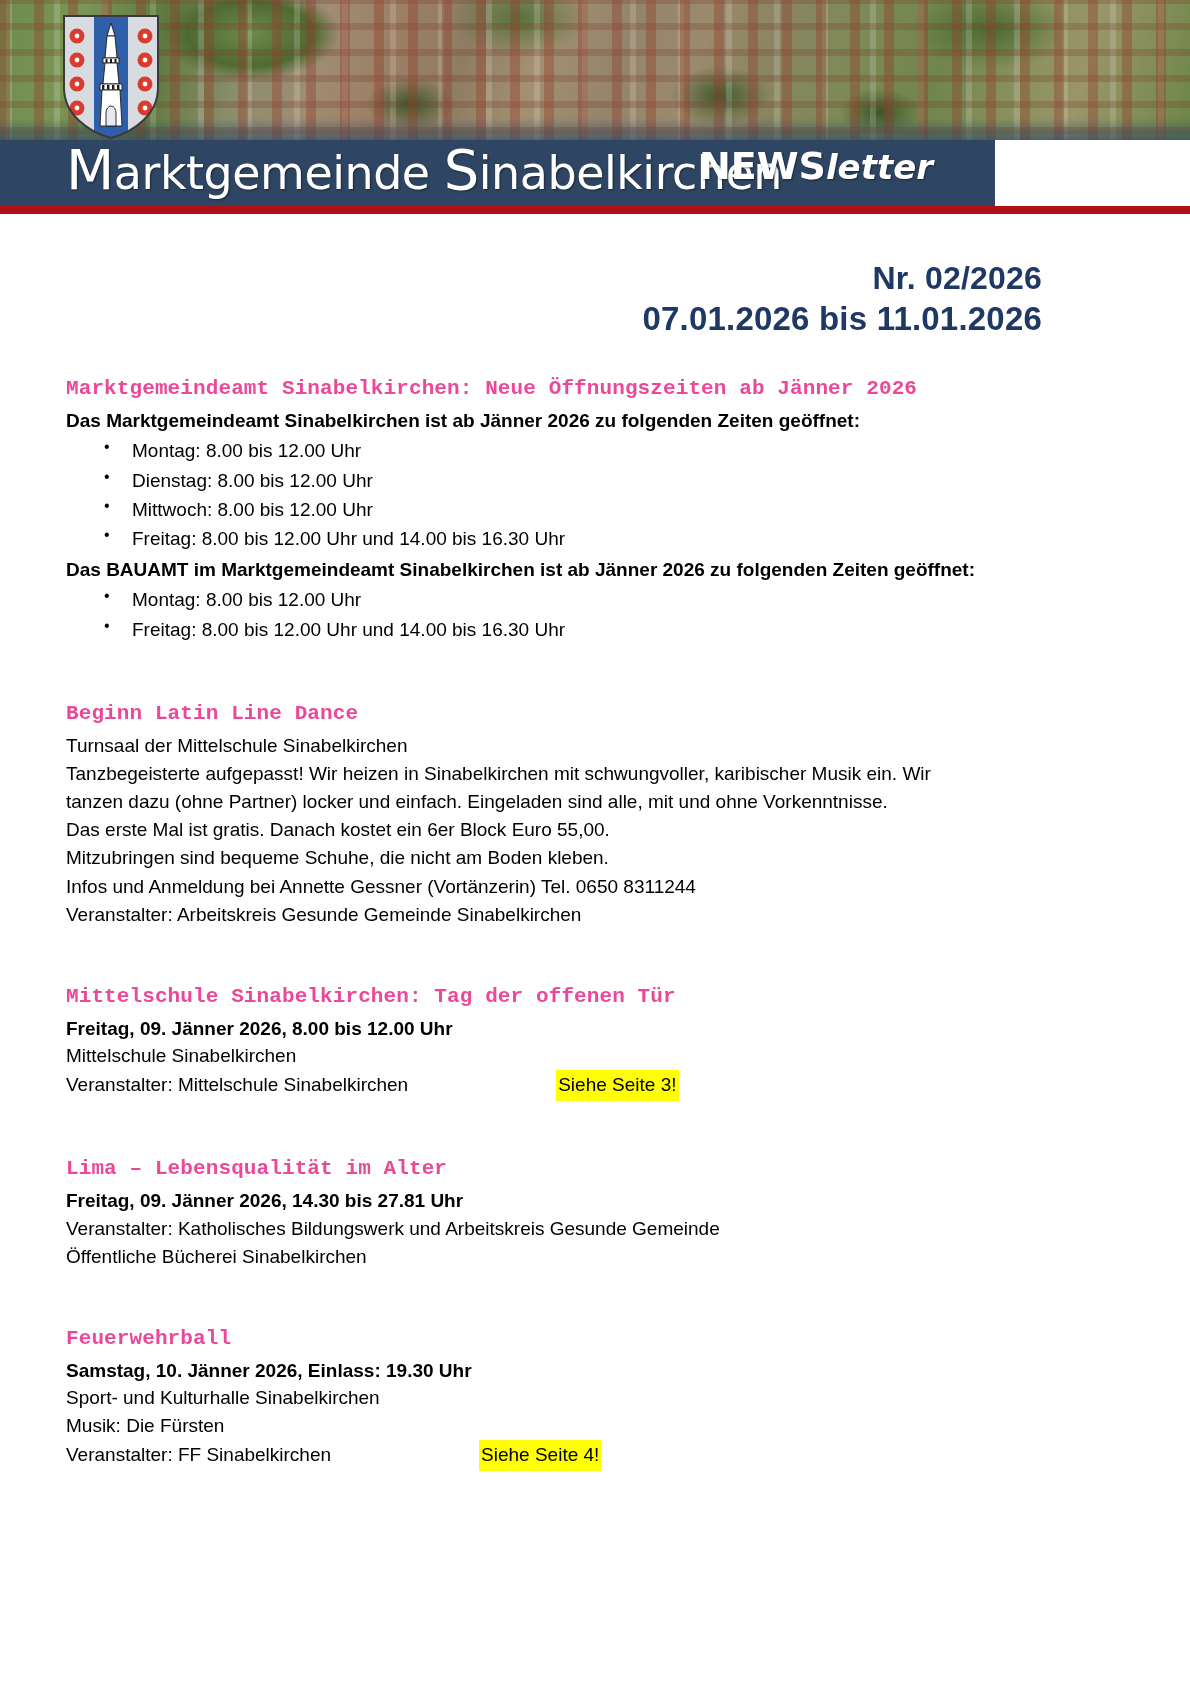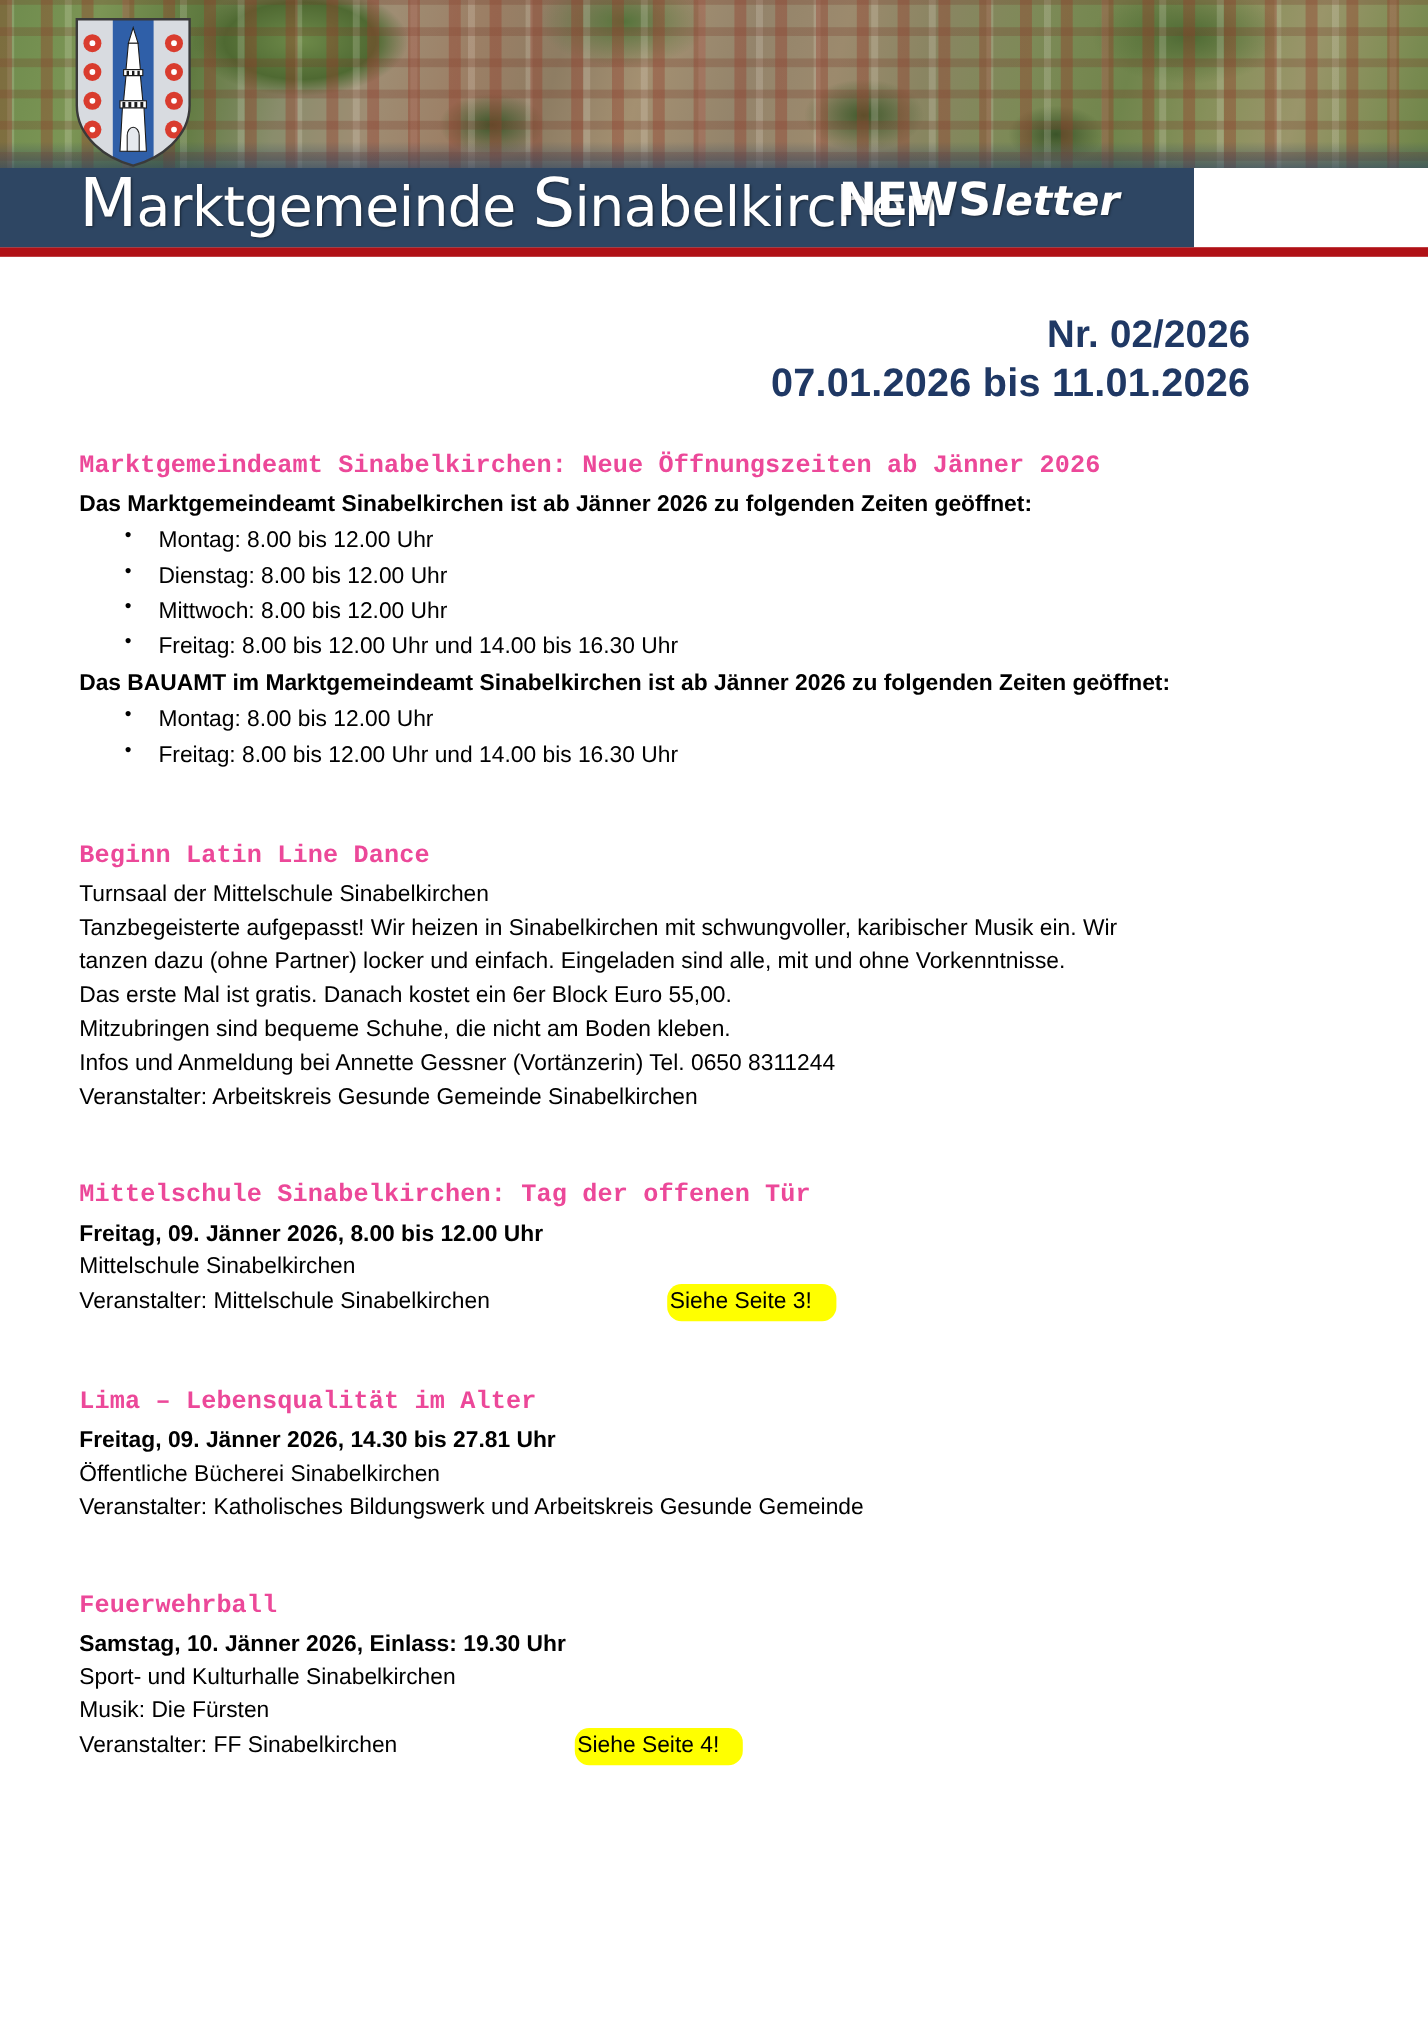--- a/index.html
+++ b/index.html
@@ -196,23 +196,22 @@
   }
   .row-with-note .note-spacer {
     width: 148px;
     flex: none;
   }
   .hl {
     background: #ffff00;
     font-size: 19px;
     line-height: 1.48;
     color: #000000;
-    padding: 1px 20px 2px 2px;
+    padding: 1px 2px 2px 2px;
     white-space: nowrap;
-    border-radius: 12px;
   }
 </style>
 </head>
 <body>
 
 <div class="banner">
   <div class="photo"></div>
   <div class="photo-shade"></div>
 
   <svg class="crest" viewBox="0 0 98 126">
@@ -331,22 +330,22 @@
       <span class="note-spacer"></span>
       <span class="hl">Siehe Seite 3!</span>
     </div>
   </div>
 
   <div class="sec-gap"></div>
 
   <div class="section">
     <h2 class="sec-title">Lima – Lebensqualität im Alter</h2>
     <p class="bold-line">Freitag, 09. Jänner 2026, 14.30 bis 27.81 Uhr</p>
+    <p class="plain-line">Veranstalter: Katholisches Bildungswerk und Arbeitskreis Gesunde Gemeinde</p>
     <p class="plain-line">Öffentliche Bücherei Sinabelkirchen</p>
-    <p class="plain-line">Veranstalter: Katholisches Bildungswerk und Arbeitskreis Gesunde Gemeinde</p>
   </div>
 
   <div class="sec-gap"></div>
 
   <div class="section">
     <h2 class="sec-title">Feuerwehrball</h2>
     <p class="bold-line">Samstag, 10. Jänner 2026, Einlass: 19.30 Uhr</p>
     <p class="plain-line">Sport- und Kulturhalle Sinabelkirchen</p>
     <p class="plain-line">Musik: Die Fürsten</p>
     <div class="row-with-note">

